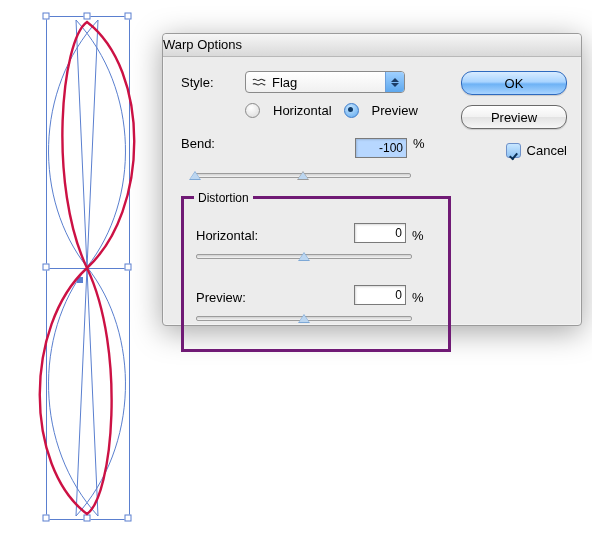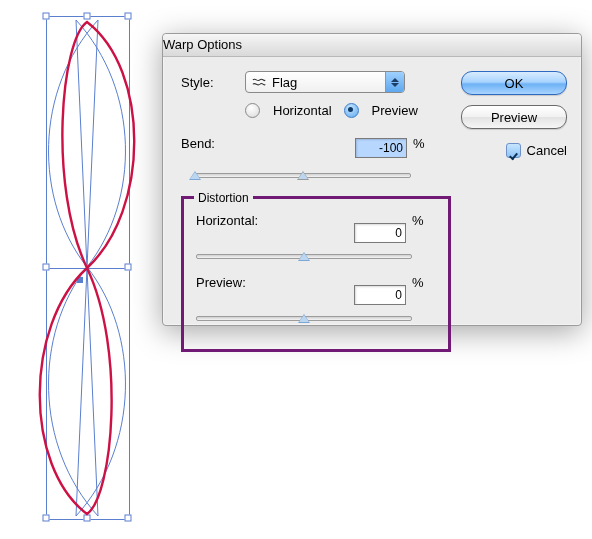--- a/index.html
+++ b/index.html
@@ -215,21 +215,21 @@
     padding: 14px 12px 24px 12px;
   }
   .group-title {
     position: absolute;
     top: -8px; left: 10px;
     background: #ececec;
     padding: 0 4px;
     font-size: 12px;
   }
 
-  .grow { display:flex; align-items:flex-start; margin-bottom:6px; }
+  .grow { display:flex; align-items:flex-end; margin-bottom:6px; }
   .glabel { width: 74px; text-align: left; }
 
   
   .right-col {
     position: absolute;
     right: 14px;
     top: 14px;
     width: 110px;
     display: flex;
     flex-direction: column;

